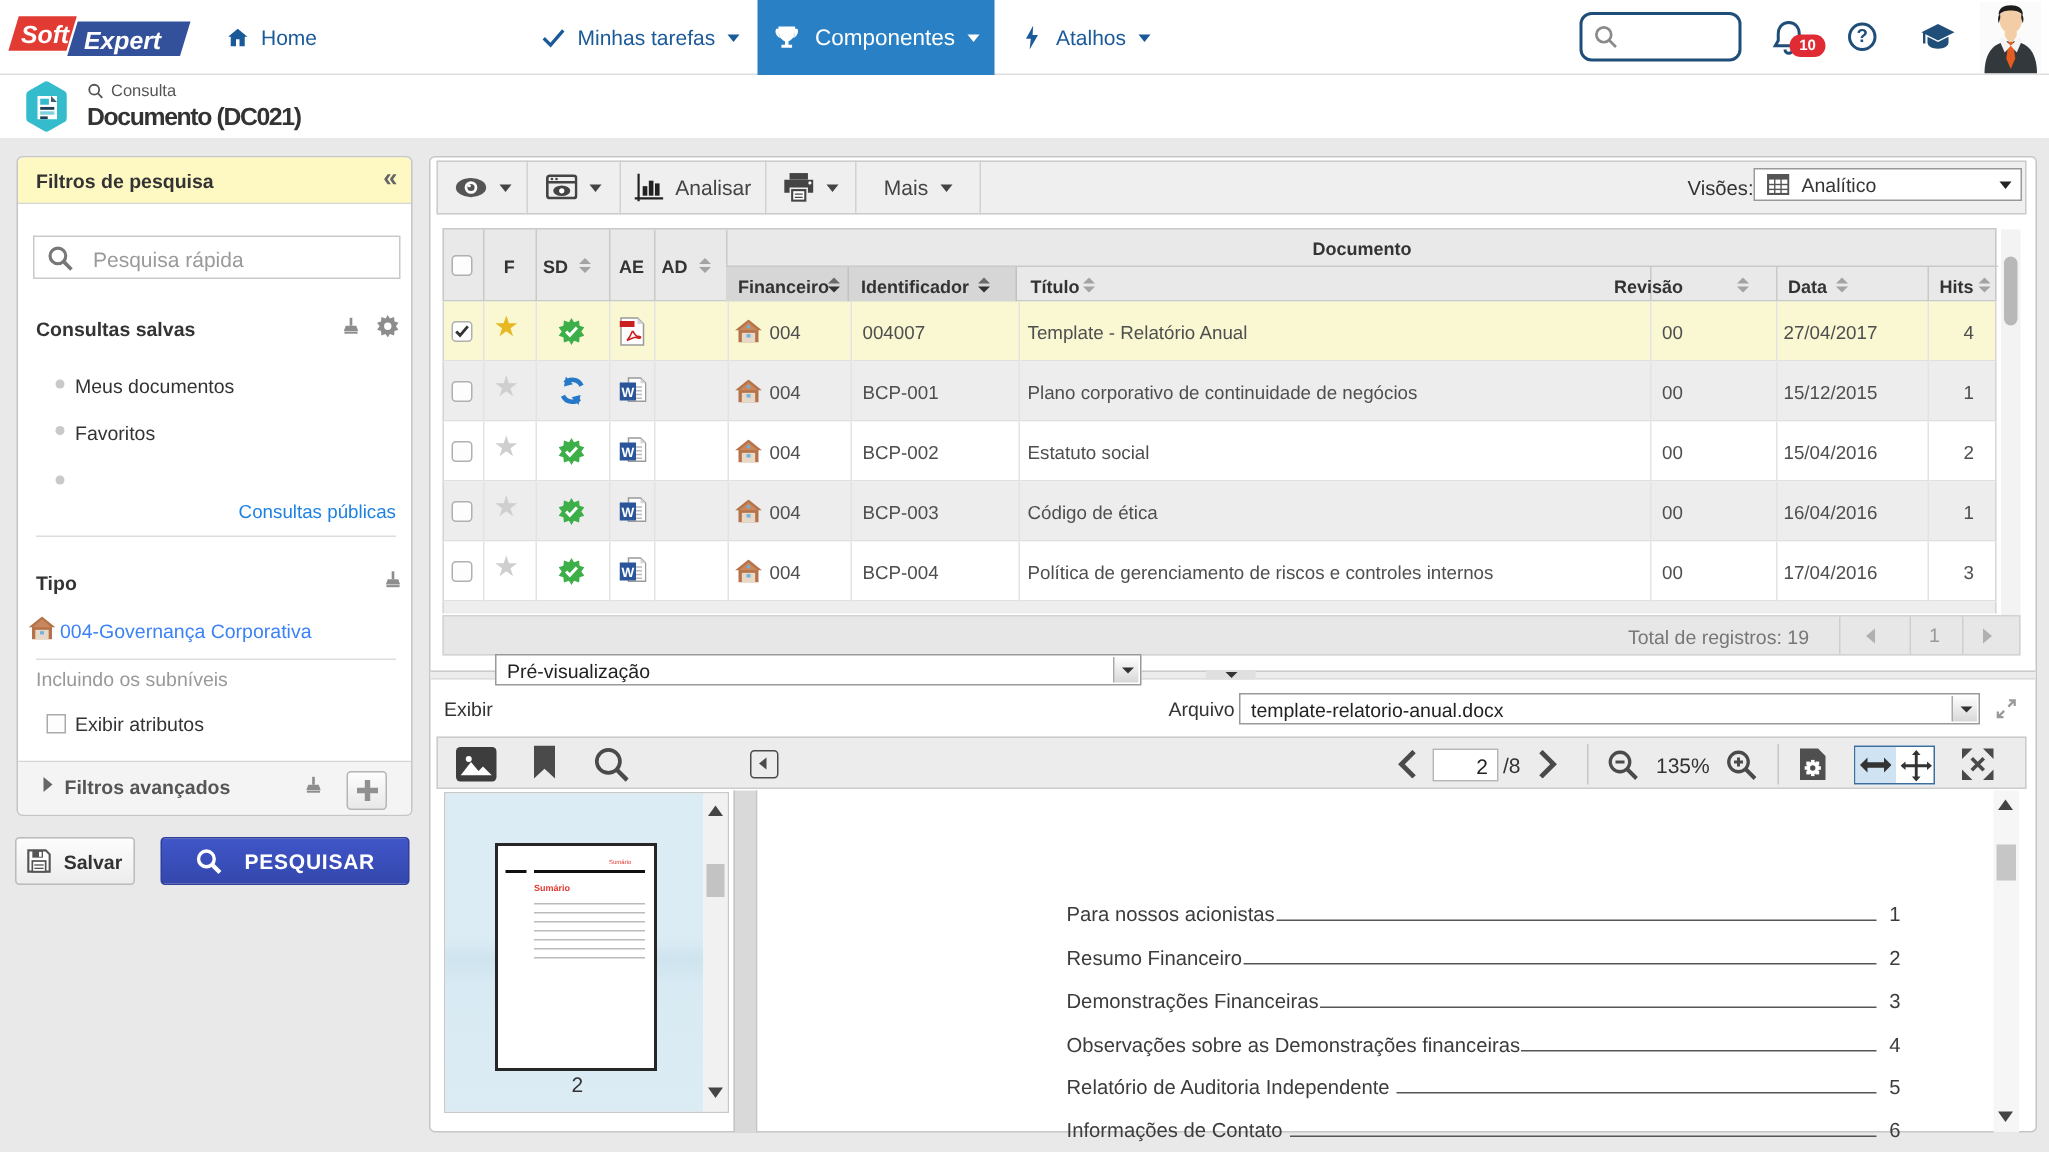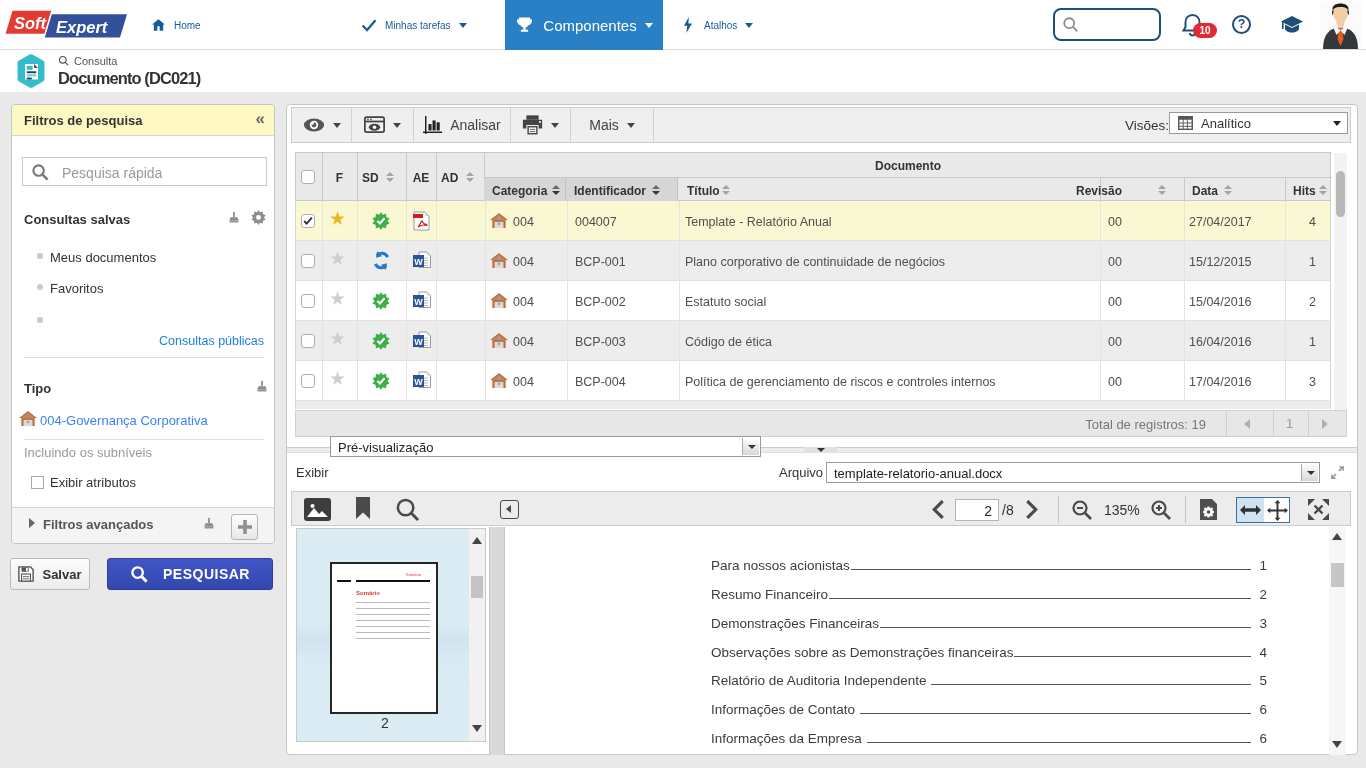--- a/index.html
+++ b/index.html
@@ -2,21 +2,21 @@
 <html><head>
 <meta charset="utf-8">
 <style>
 * { margin:0; padding:0; box-sizing:border-box; }
 html,body { width:1366px; height:768px; overflow:hidden; }
 body { font-family:"Liberation Sans", sans-serif; background:#e9e9e9; position:relative; }
 .abs { position:absolute; }
 
 
 #topbar { position:absolute; left:0; top:0; width:1366px; height:50px; background:#fff; border-bottom:1px solid #ddd; z-index:5; }
-.navitem { position:absolute; top:0; height:50px; display:flex; align-items:center; color:#1b5a99; font-size:10px; }
+.navitem { position:absolute; top:0; height:50px; display:flex; align-items:center; color:#1b5a99; font-size:14px; }
 .navitem svg { display:block; }
 .caret { display:inline-block; width:0; height:0; border-left:4.5px solid transparent; border-right:4.5px solid transparent; border-top:5px solid #1b5a99; margin-left:8px; }
 #tab-comp { position:absolute; left:505px; top:0; width:158px; height:50px; background:#2a80c4; color:#fff; display:flex; align-items:center; justify-content:center; font-size:15px; }
 #tab-comp .caret { border-top-color:#fff; }
 #searchbox { position:absolute; left:1053px; top:8px; width:108px; height:33px; border:2px solid #1f4e79; border-radius:8px; background:#fff; }
 
 
 #titlebar { position:absolute; left:0; top:50px; width:1366px; height:42px; background:#fff; }
 #hexicon { position:absolute; left:16px; top:54px; }
 #crumb { position:absolute; left:58px; top:55px; font-size:11px; color:#555; display:flex; align-items:center; }
@@ -70,21 +70,21 @@
 .selbox { position:absolute; height:21px; background:#fff; border:1px solid #9a9a9a; font-size:13px; color:#222; }
 .selarrow { position:absolute; right:1px; top:1px; width:17px; height:17px; background:linear-gradient(#fefefe,#d8d8d8); border-left:1px solid #aaa; }
 .selarrow:after { content:""; position:absolute; left:4.5px; top:7px; width:0; height:0; border-left:4px solid transparent; border-right:4px solid transparent; border-top:4px solid #333; }
 
 
 #pvtoolbar { position:absolute; left:291px; top:491px; width:1060px; height:35px; background:#ececec; border:1px solid #ccc; }
 #thumbpanel { position:absolute; left:296px; top:528px; width:190px; height:214px; background:#fff; border:1px solid #c9c9c9; }
 #thumbblue { position:absolute; left:0px; top:0px; width:172px; height:212px; background:linear-gradient(180deg,#dcecf4 0%,#dcecf4 45%,#cfe4ef 52%,#d8eaf3 60%,#dcecf4 100%); }
 #vsplit { position:absolute; left:489px; top:527px; width:16px; height:228px; background:#d9d9d9; border-left:1px solid #c5c5c5; border-right:1px solid #c5c5c5; }
 #docarea { position:absolute; left:505px; top:527px; width:824px; height:227px; background:#fff; }
-.tocline { position:absolute; font-size:13.5px; color:#3c3c3c; white-space:nowrap; }
+.tocline { position:absolute; font-size:13.5px; color:#3c3c3c; white-space:nowrap;margin-top:44px; }
 #docscroll { position:absolute; left:1329px; top:527px; width:17px; height:228px; background:#f6f6f6; }
 </style>
 </head>
 <body>
 
 <div id="topbar">
   <svg class="abs" style="left:4px;top:9px" width="125" height="30" viewBox="0 0 125 30">
     <path d="M8.5 1.8 L47.2 1.8 L40.3 24.8 L1.6 24.8 Z" fill="#e23b33"></path>
     <path d="M47.8 5.3 L123 5.3 L116 28.4 L40.8 28.4 Z" fill="#33519b"></path>
     <text x="10" y="19.5" font-size="16.5" font-weight="bold" font-style="italic" fill="#fff">Soft</text>
@@ -333,21 +333,21 @@
     <div class="abs" style="left:61px;top:0;height:49px;border-left:1px solid #c9c9c9"></div>
     <div class="hdrtxt abs" style="left:66px;top:18px">SD</div>
       <span class="sort" style="left:90px;top:19px"></span>
     <div class="abs" style="left:110px;top:0;height:49px;border-left:1px solid #c9c9c9"></div>
     <div class="hdrtxt abs" style="left:110px;top:18px;width:30px;text-align:center">AE</div>
     <div class="abs" style="left:140px;top:0;height:49px;border-left:1px solid #c9c9c9"></div>
     <div class="hdrtxt abs" style="left:145px;top:18px">AD</div>
       <span class="sort" style="left:170px;top:19px"></span>
 
     <div class="abs" style="left:188px;top:25px;width:82px;height:24px;background:#d6d6d6;border-right:1px solid #c2c2c2"></div>
-    <div class="hdrtxt abs" style="left:196px;top:31px">Categoria</div>
+    <div class="hdrtxt abs" style="left:196px;top:31px">Financeiro</div>
       <span class="sort sortd" style="left:256px;top:32px"></span>
     <div class="abs" style="left:270px;top:25px;width:112px;height:24px;background:#d6d6d6;border-right:1px solid #c2c2c2"></div>
     <div class="hdrtxt abs" style="left:278px;top:31px">Identificador</div>
       <span class="sort sortd" style="left:356px;top:32px"></span>
     <div class="hdrtxt abs" style="left:391px;top:31px">Título</div>
       <span class="sort" style="left:426px;top:32px"></span>
     <div class="abs" style="left:804px;top:25px;height:24px;border-left:1px solid #c9c9c9"></div>
     <div class="hdrtxt abs" style="left:780px;top:31px">Revisão</div>
       <span class="sort" style="left:862px;top:32px"></span>
     <div class="abs" style="left:888px;top:25px;height:24px;border-left:1px solid #c9c9c9"></div>

